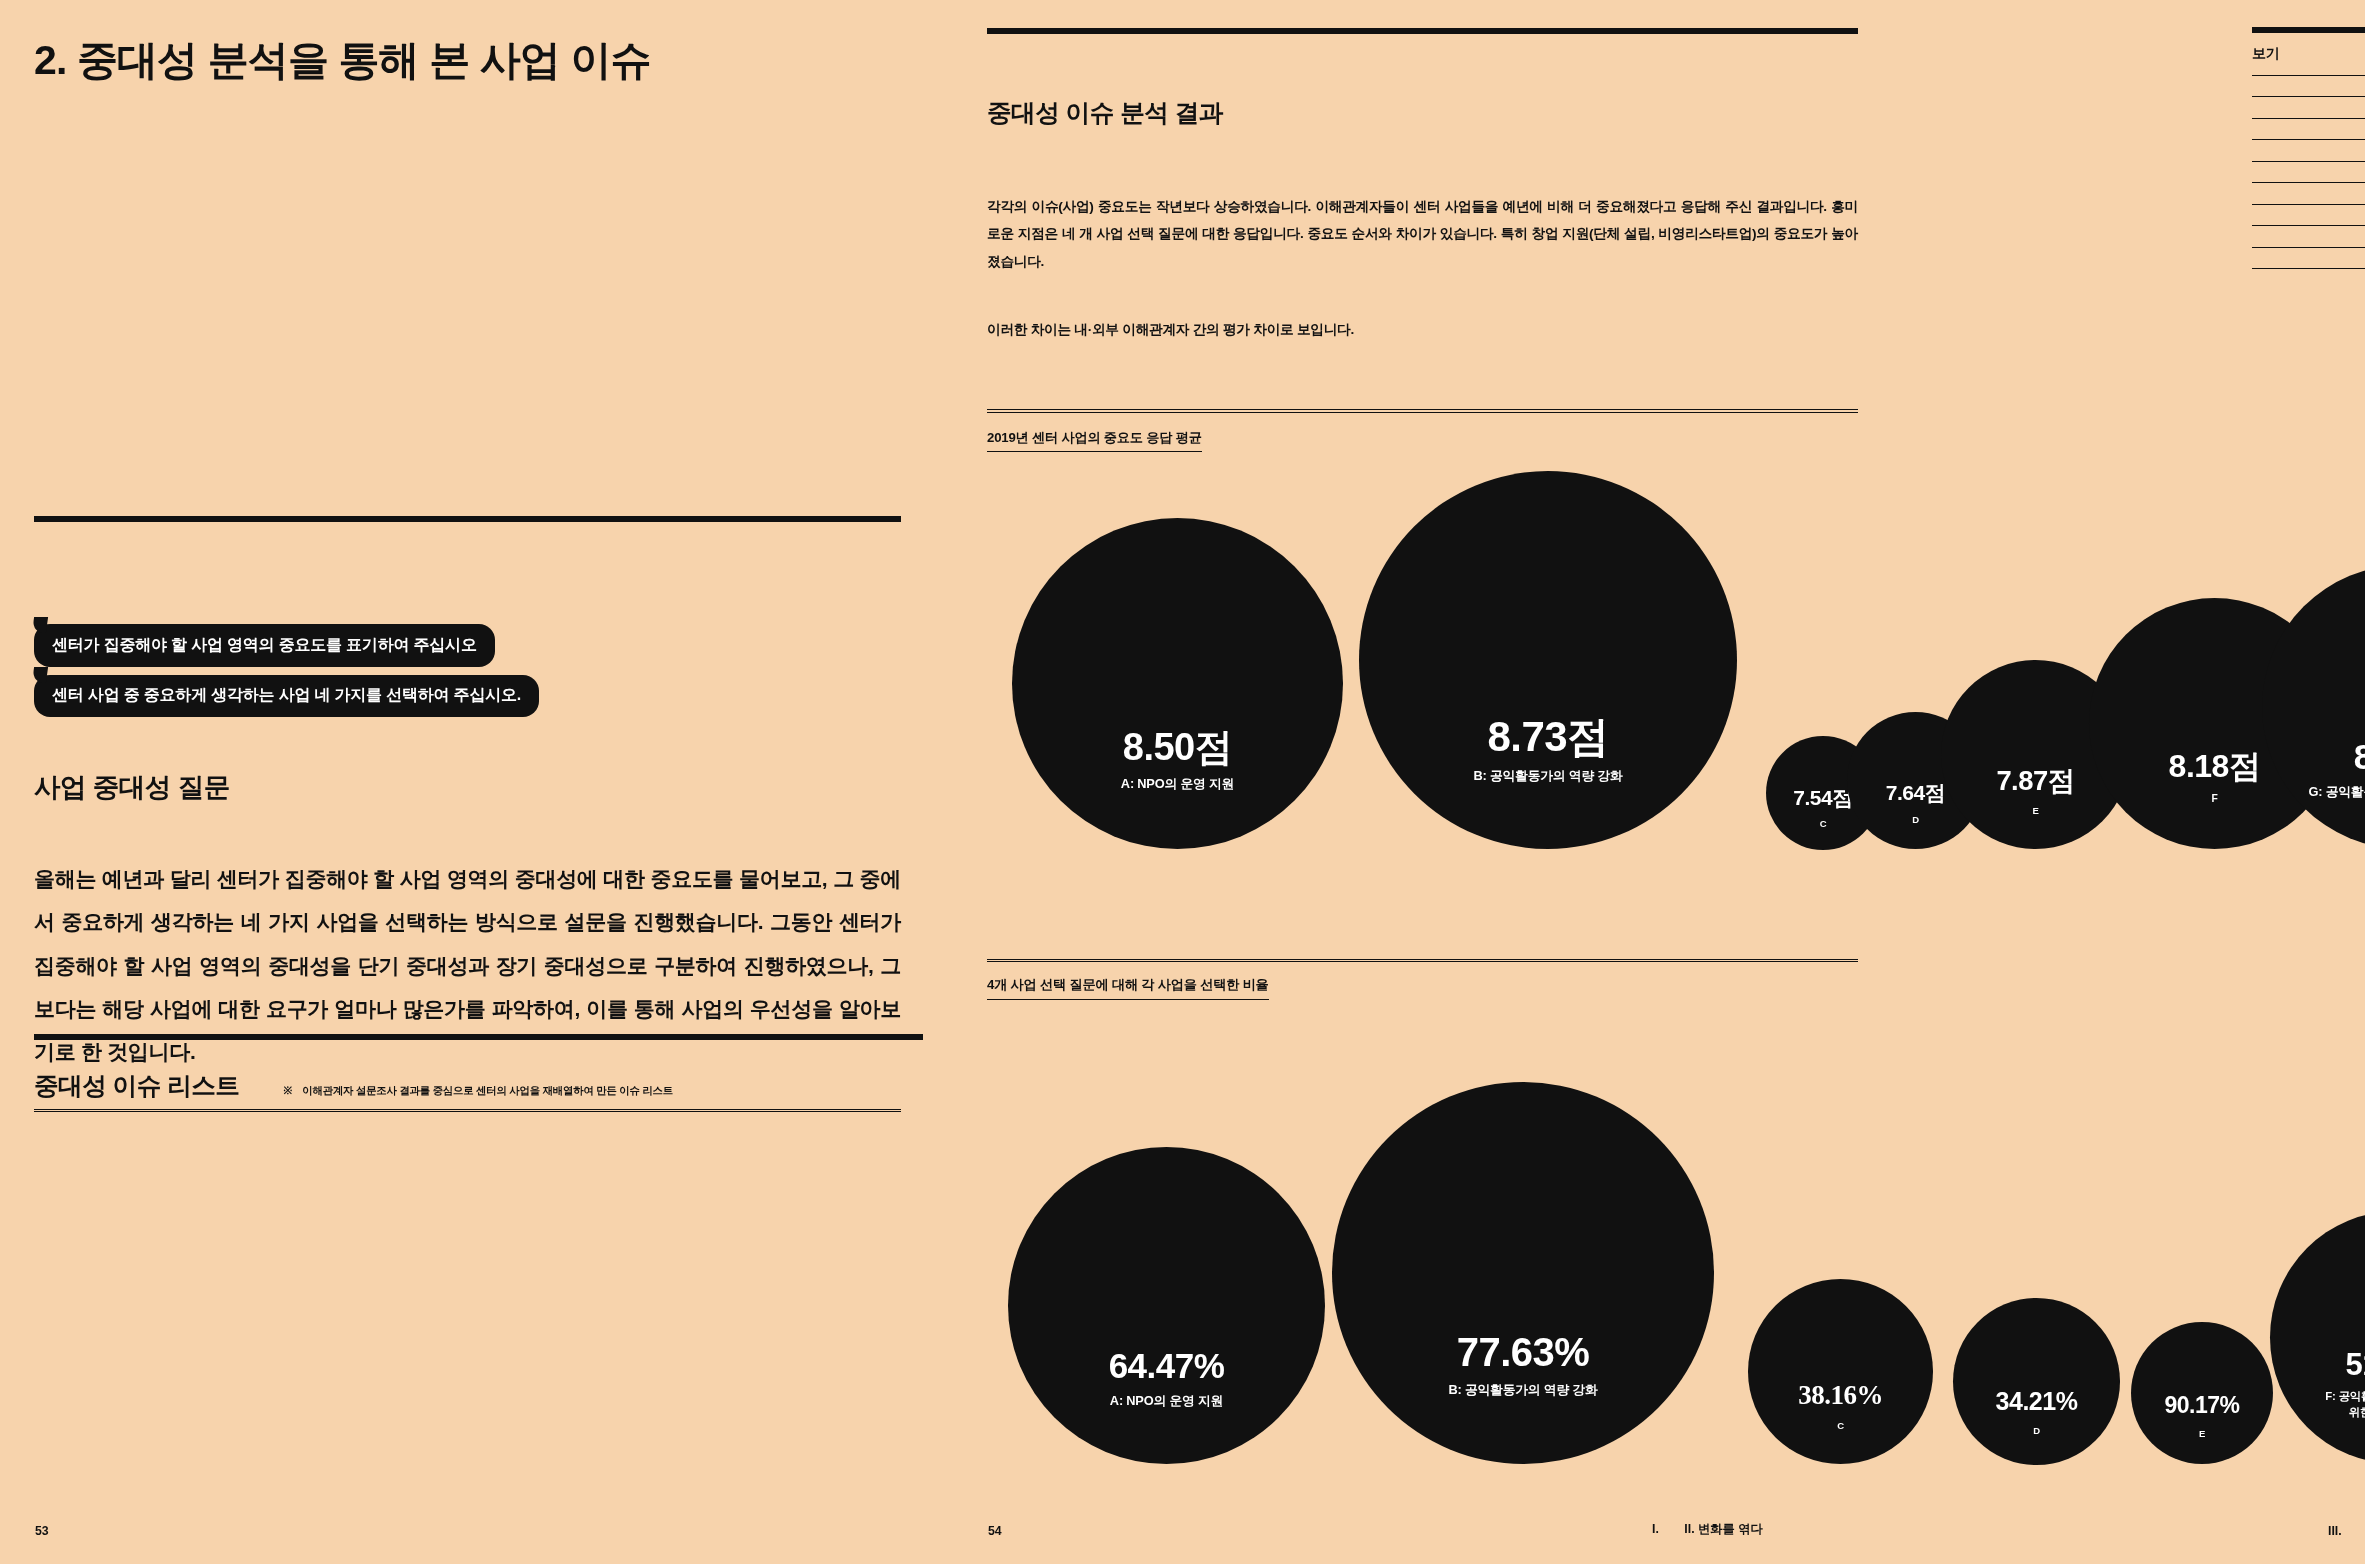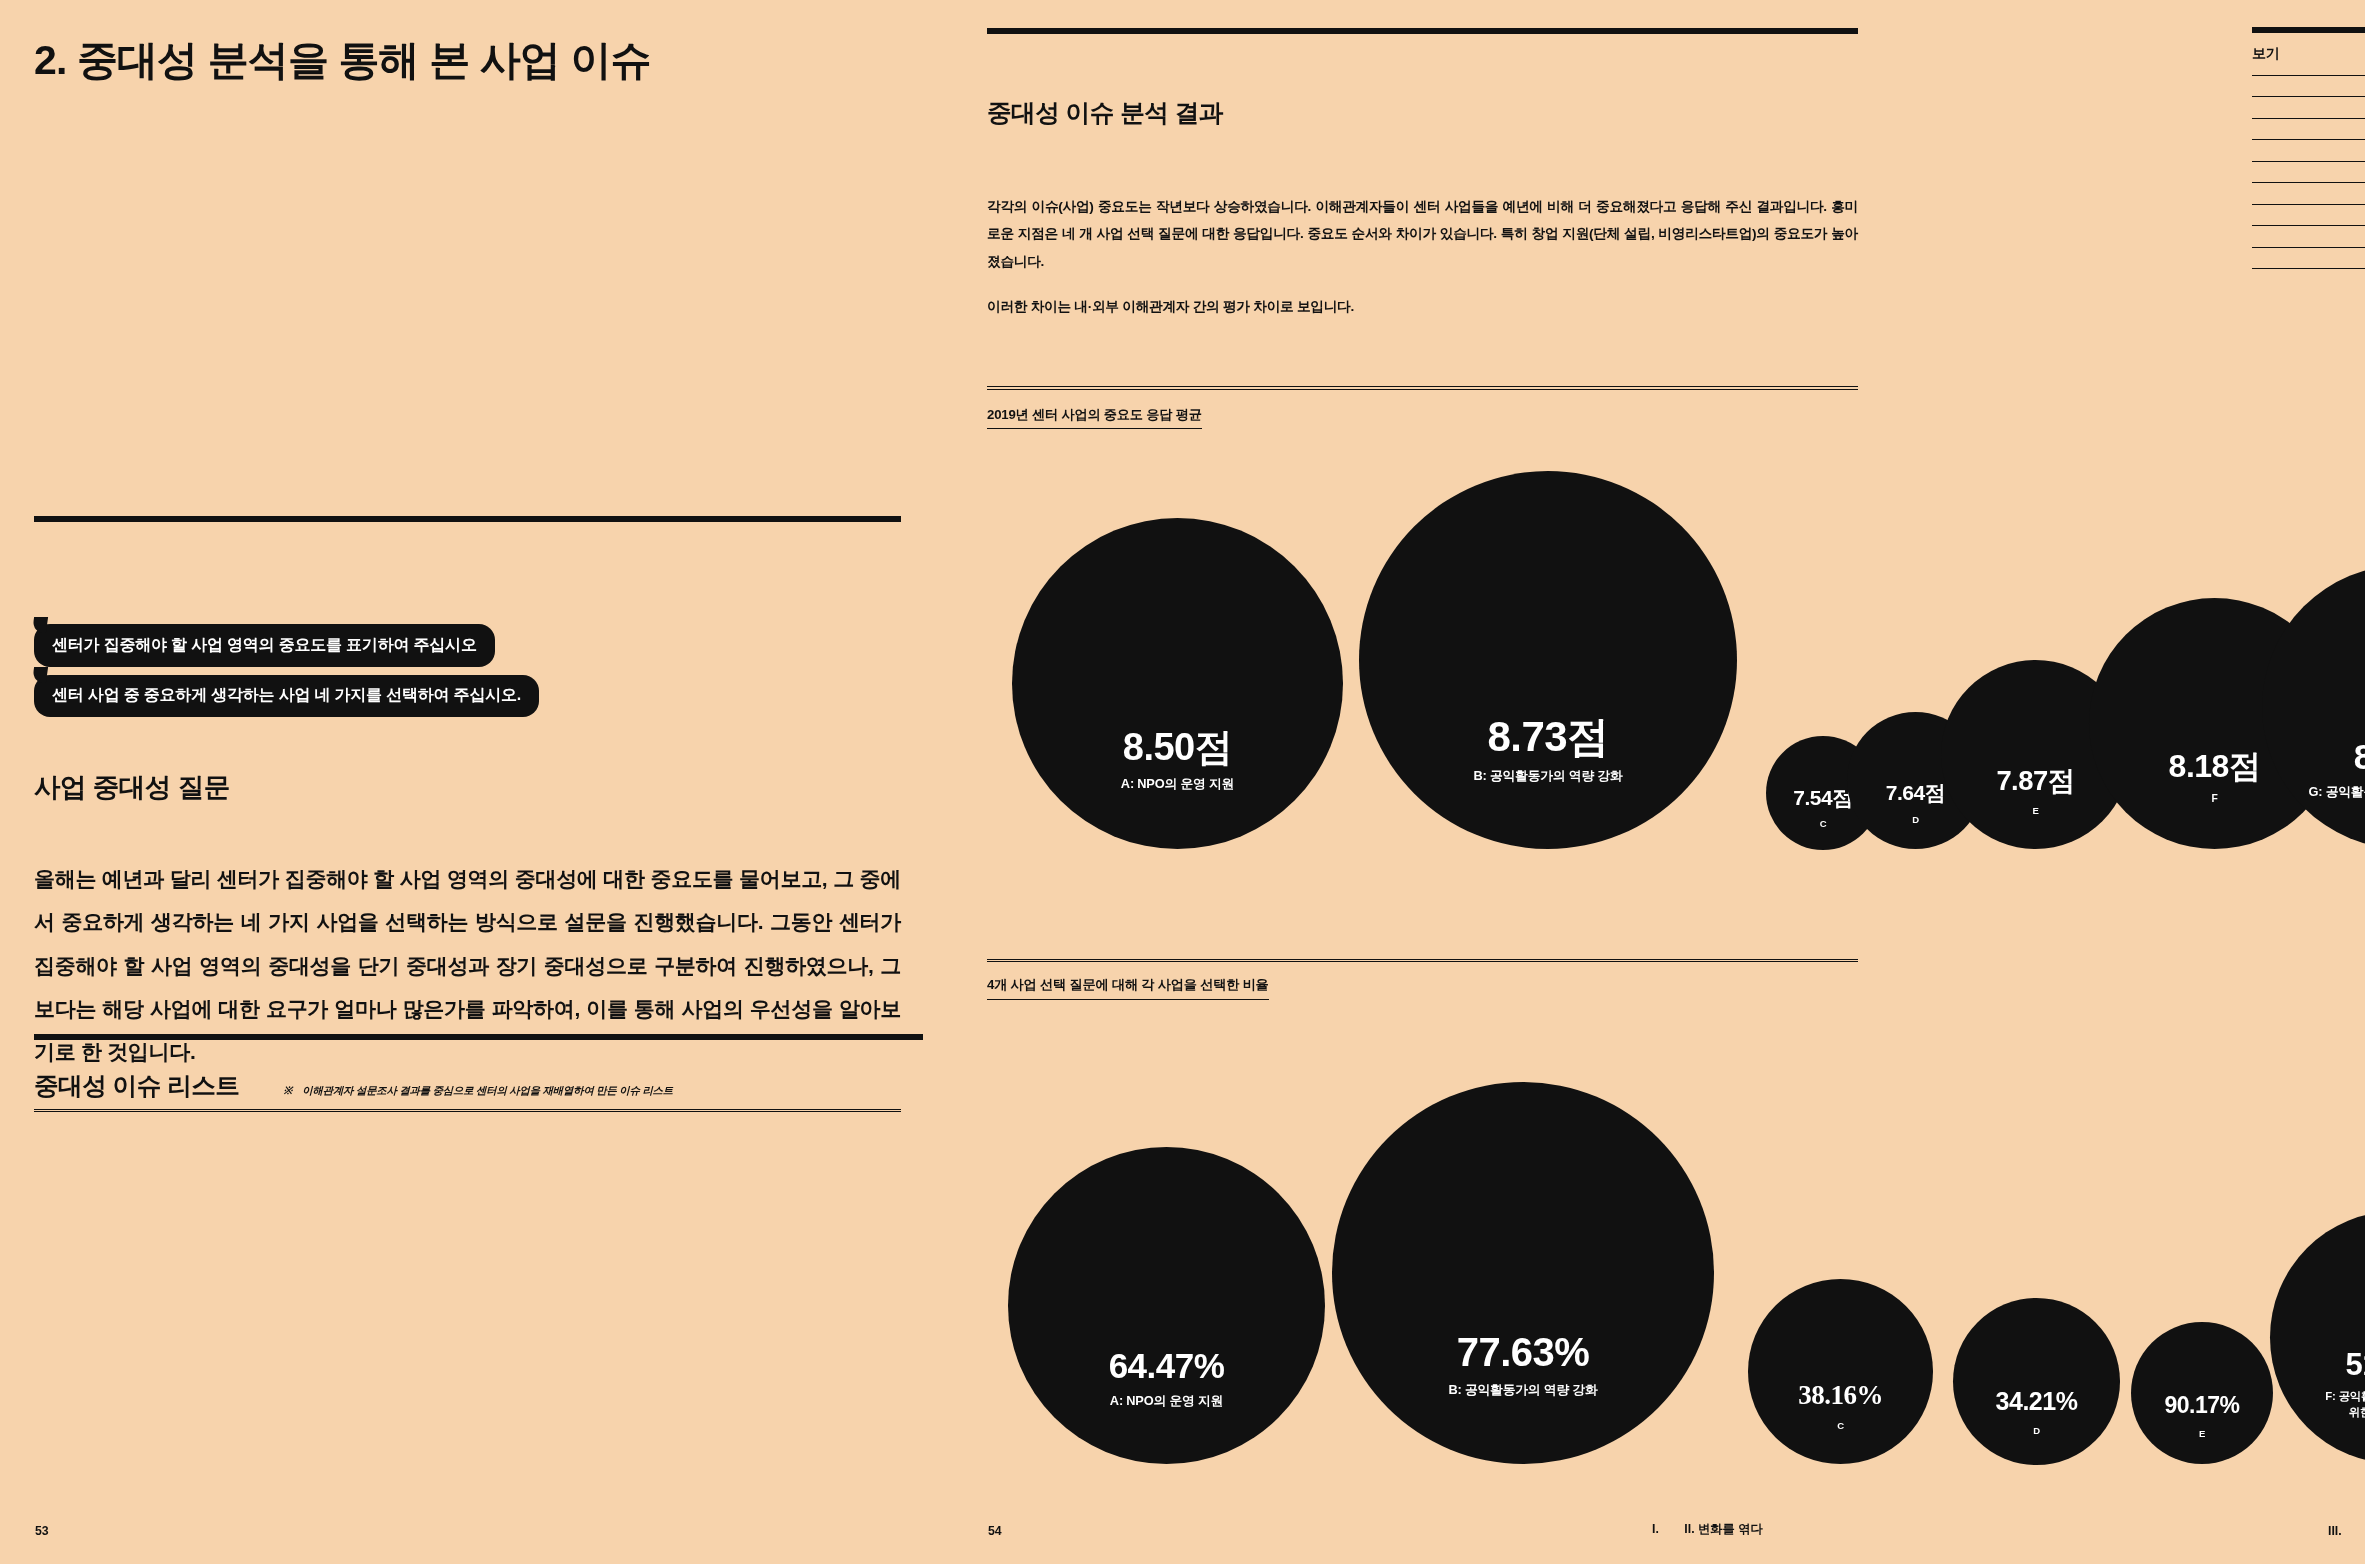--- a/index.html
+++ b/index.html
@@ -43,37 +43,37 @@
     margin-top:52px; font-size:21px; line-height:2.05;
     font-weight:700; letter-spacing:-0.3px; width:867px; text-align:justify;
   }
   #q-rule-bottom { margin-top:36px; width:867px; }
 
   
   #list-block { position:absolute; left:34px; top:1034px; width:889px; }
   #list-block .rule-thick { width:889px; }
   #list-head { display:flex; align-items:baseline; margin-top:29px; }
   #list-title { font-size:24.6px; font-weight:700; letter-spacing:-0.5px; }
-  #list-note { margin-left:44px; font-size:10.4px; font-weight:600; letter-spacing:-0.2px;font-style:italic; }
+  #list-note { margin-left:44px; font-size:10.4px; font-weight:600; letter-spacing:-0.2px; }
   #list-note .star { margin-right:10.4px; }
   #issue-list { margin-top:52px; }
   .issue-row { display:flex; align-items:baseline; margin-bottom:16.6px; }
   .issue-num { width:61px; font-size:12.3px; font-weight:600; padding-left:2.8px; }
   .issue-label { font-size:14px; font-weight:700; letter-spacing:-0.3px; }
   .issue-detail { font-size:10.4px; font-weight:600; letter-spacing:-0.2px; margin-left:4.7px; }
 
   
   #center-col { position:absolute; left:987px; top:28px; width:871px; }
   #center-col .rule-thick { width:871px; }
   #center-title { margin-top:62px; font-size:24.6px; font-weight:700; letter-spacing:-0.5px; }
   #center-para {
     margin-top:64px; font-size:13.7px; line-height:2.0;
     font-weight:600; letter-spacing:-0.3px; text-align:justify;
   }
-  #center-para p + p { margin-top:18px; }
+  #center-para p + p { margin-top:41px; }
   #chart1-rule { margin-top:66px; width:871px; }
   #chart1-caption { margin-top:16px; font-size:13.2px; font-weight:700; letter-spacing:-0.2px;
                     display:inline-block; border-bottom:1.4px solid #111; padding-bottom:4.3px;}
 
   
   .bubble-chart { position:absolute; }
   .bubble {
     position:absolute; background:#111; border-radius:50%;
     display:flex; flex-direction:column; align-items:center; justify-content:flex-end;
     color:#fff; overflow:hidden;

